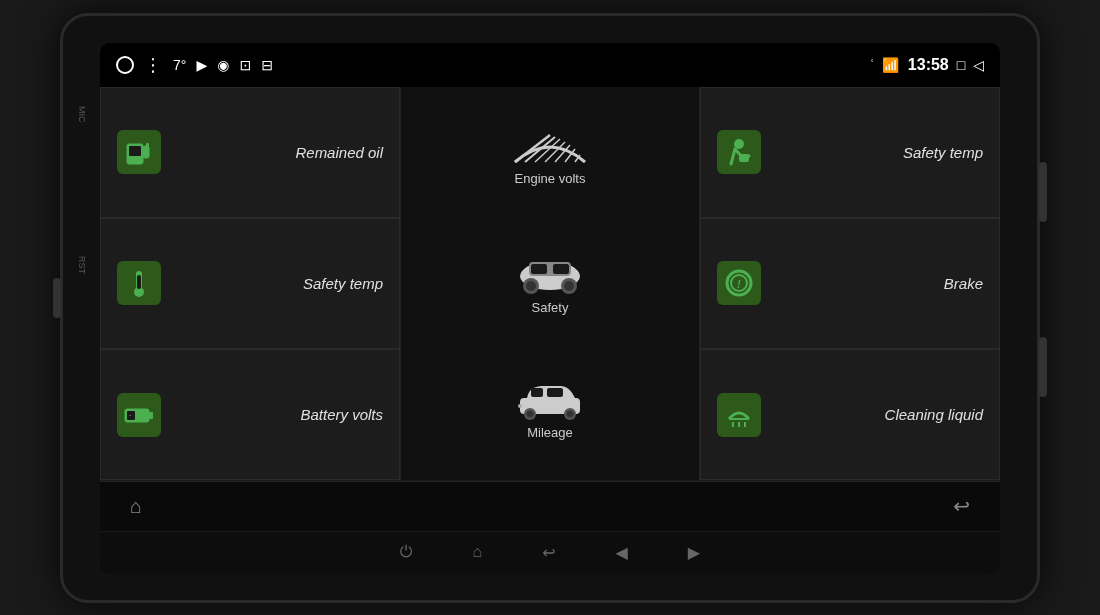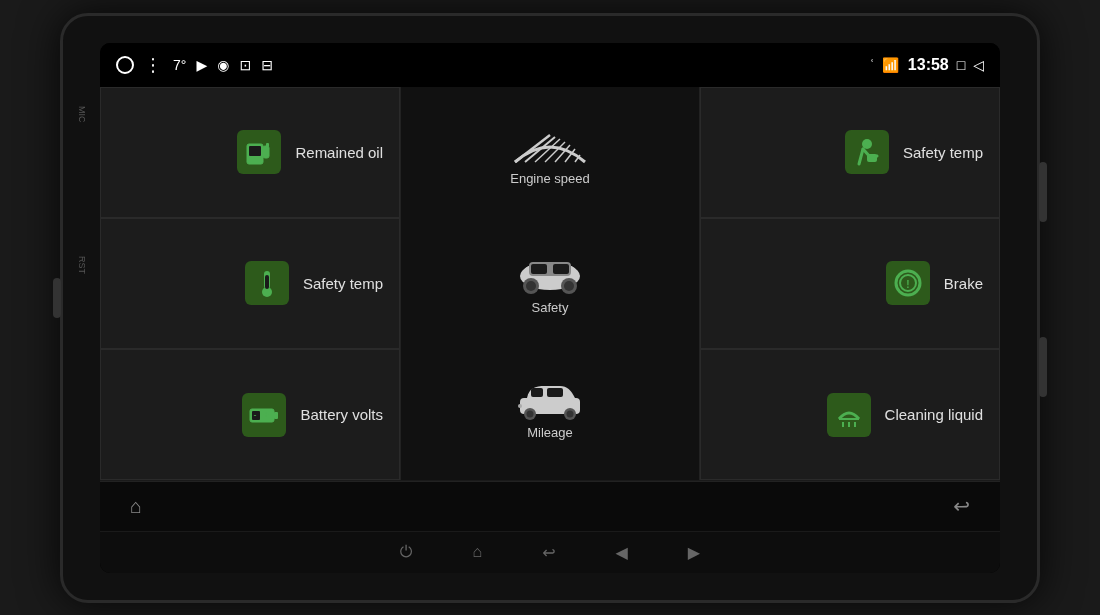--- a/index.html
+++ b/index.html
@@ -143,24 +143,25 @@
       font-size: 13px;
       text-align: center;
     }
 
     
     .tile {
       background: #1c1c1c;
       border: 1px solid #2a2a2a;
       display: flex;
       align-items: center;
-      justify-content: flex-end;
+      justify-content: space-between;
       padding: 12px 16px;
       gap: 14px;
       cursor: pointer;
+      font-style: italic;
     }
 
     .tile-icon {
       width: 44px;
       height: 44px;
       background: #2d5a1b;
       border-radius: 6px;
       display: flex;
       align-items: center;
       justify-content: center;
@@ -313,21 +314,21 @@
           <svg width="80" height="40" viewBox="0 0 80 40">
             <path d="M5 35 Q40 5 75 35" stroke="#ccc" stroke-width="3" fill="none"></path>
             <line x1="5" y1="35" x2="40" y2="8" stroke="#ccc" stroke-width="2.5"></line>
             <line x1="15" y1="35" x2="45" y2="10" stroke="#ccc" stroke-width="2"></line>
             <line x1="25" y1="35" x2="50" y2="12" stroke="#ccc" stroke-width="1.5"></line>
             <line x1="35" y1="35" x2="55" y2="15" stroke="#ccc" stroke-width="1.5"></line>
             <line x1="45" y1="35" x2="60" y2="18" stroke="#ccc" stroke-width="1.5"></line>
             <line x1="55" y1="35" x2="65" y2="22" stroke="#ccc" stroke-width="1.5"></line>
             <line x1="65" y1="35" x2="70" y2="28" stroke="#ccc" stroke-width="1.5"></line>
           </svg>
-          <span class="center-item-label">Engine speed</span>
+          <span class="center-item-label">Engine volts</span>
         </div>
 
         <div class="center-item">
           <svg width="70" height="50" viewBox="0 0 70 50">
             <ellipse cx="35" cy="30" rx="30" ry="14" fill="#ccc"></ellipse>
             <rect x="10" y="20" width="50" height="18" rx="5" fill="#ccc"></rect>
             <rect x="14" y="16" width="42" height="14" rx="4" fill="#888"></rect>
             <rect x="16" y="18" width="16" height="10" rx="2" fill="#1a1a1a"></rect>
             <rect x="38" y="18" width="16" height="10" rx="2" fill="#1a1a1a"></rect>
             <circle cx="16" cy="40" r="8" fill="#555"></circle>

